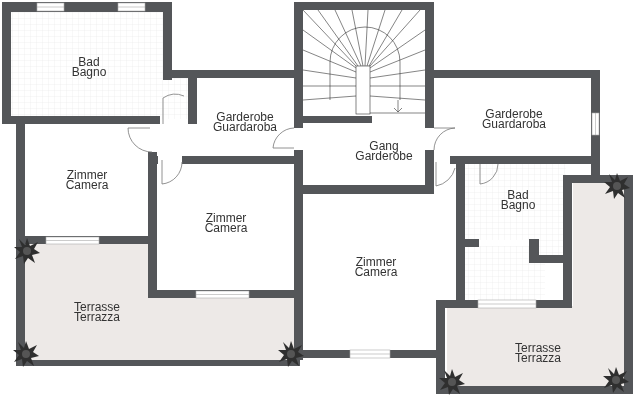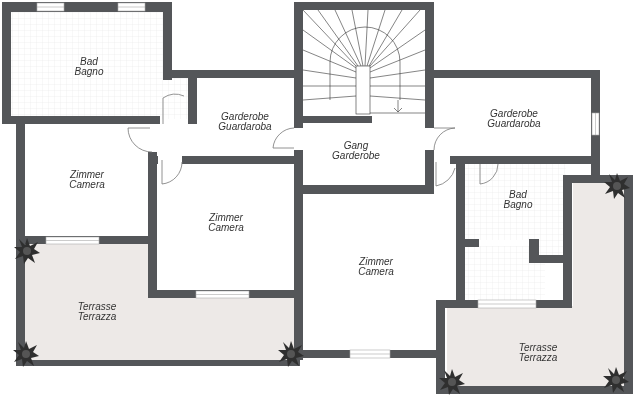--- a/index.html
+++ b/index.html
@@ -1,18 +1,18 @@
 <!DOCTYPE html>
 <html><head>
 <meta charset="utf-8">
 <style>
   html, body { margin:0; padding:0; background:#ffffff; }
   body { width:635px; height:400px; position:relative; overflow:hidden; font-family:"Liberation Sans", sans-serif; }
   #plan { position:absolute; left:0; top:0; width:635px; height:400px; }
-  .label { position:absolute; font-size:10px; color:#333; text-align:center; line-height:10px; transform:translate(-50%,-50%); white-space:nowrap;font-style:italic; }
+  .label { position:absolute; font-size:12px; color:#333; text-align:center; line-height:10px; transform:translate(-50%,-50%); white-space:nowrap; }
 </style>
 </head>
 <body>
 
 <svg id="plan" viewBox="0 0 635 400" xmlns="http://www.w3.org/2000/svg">
   <defs>
     <pattern id="tile" width="6" height="6" patternUnits="userSpaceOnUse">
       <rect width="6" height="6" fill="#ffffff"></rect>
       <path d="M6 0 L0 0 0 6" fill="none" stroke="#e6e6e6" stroke-width="0.6"></path>
     </pattern>
@@ -144,21 +144,21 @@
 </svg>
 
 <div class="label" style="left:89px;top:67px;">
   <div>Bad</div>
   <div>Bagno</div>
 </div>
 <div class="label" style="left:245px;top:122px;">
   <div>Garderobe</div>
   <div>Guardaroba</div>
 </div>
-<div class="label" style="left:356px;top:151px;">
+<div class="label" style="left:384px;top:151px;">
   <div>Gang</div>
   <div>Garderobe</div>
 </div>
 <div class="label" style="left:514px;top:119px;">
   <div>Garderobe</div>
   <div>Guardaroba</div>
 </div>
 <div class="label" style="left:87px;top:180px;">
   <div>Zimmer</div>
   <div>Camera</div>

